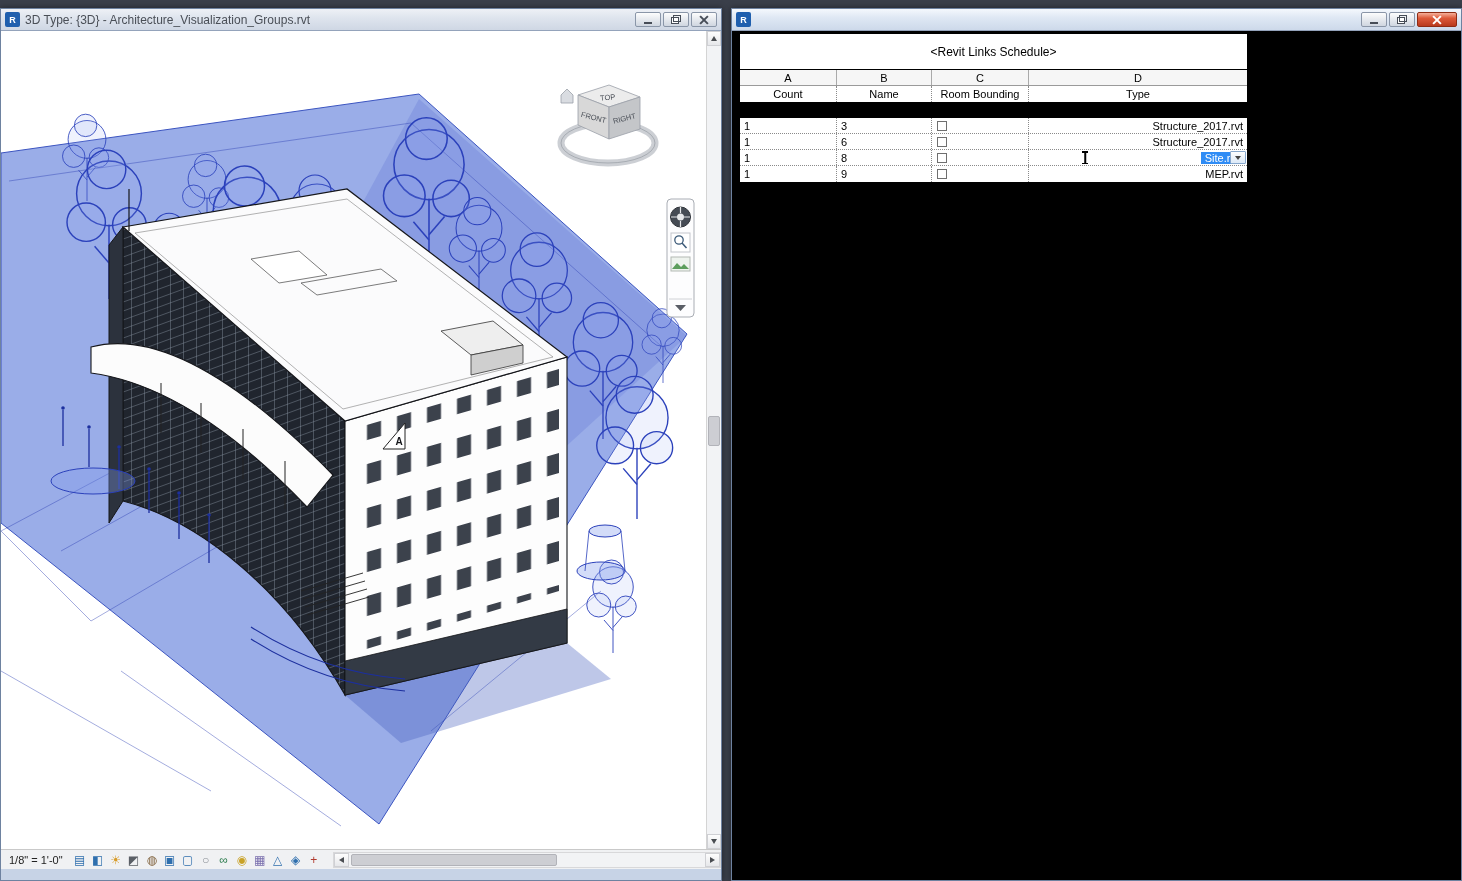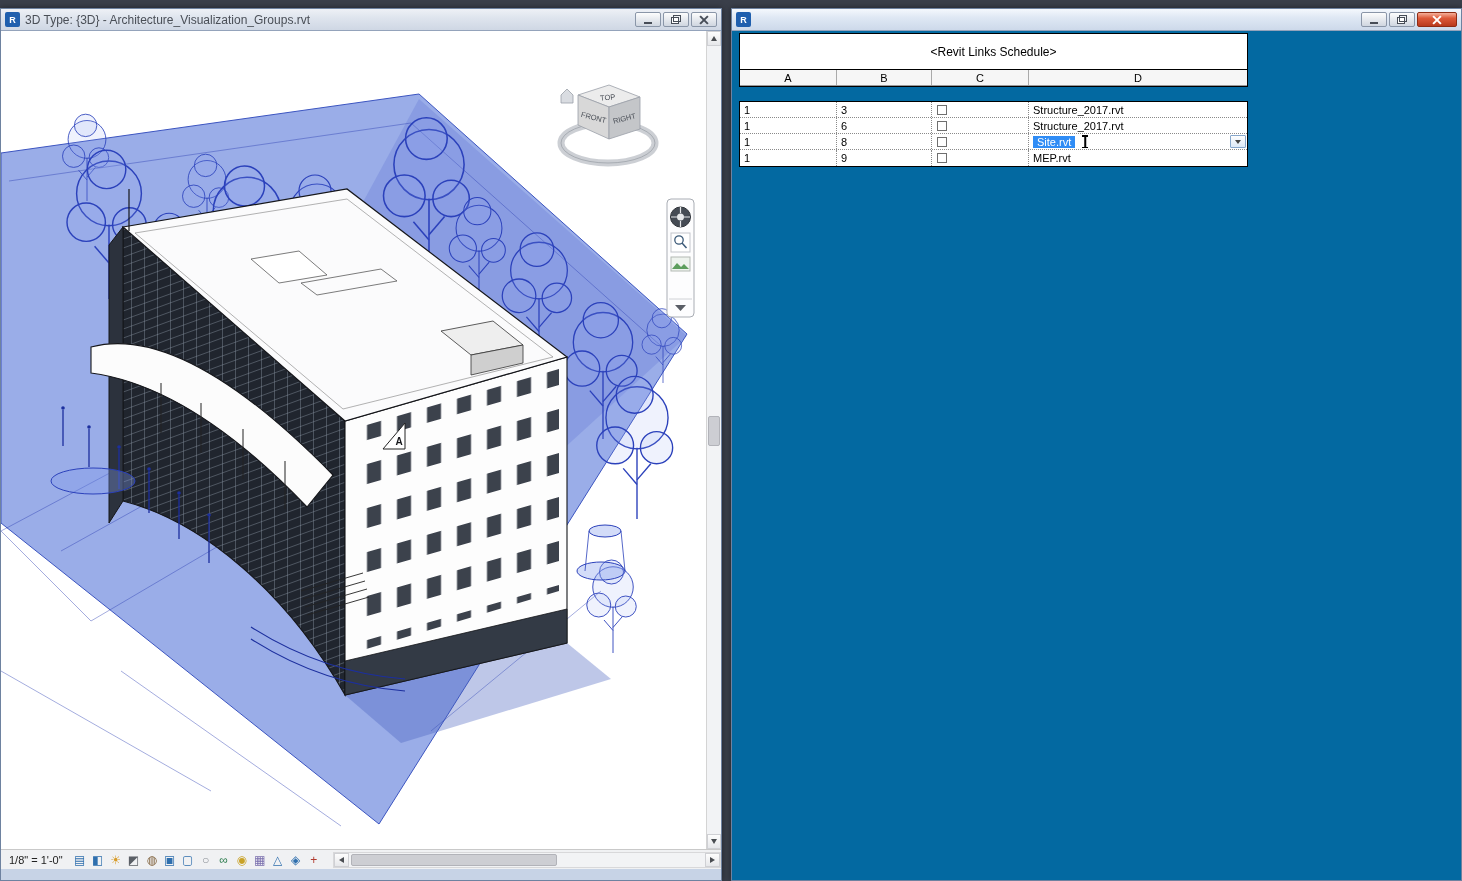--- a/index.html
+++ b/index.html
@@ -57,40 +57,40 @@
   .vcb-scale { margin-right:8px; white-space:nowrap; }
   .vcb-icons { display:flex; align-items:center; }
   .vcb-icon { width:18px; text-align:center; font-size:12px; line-height:18px; }
   .hscroll { flex:1; display:flex; align-items:stretch; height:16px; margin-left:10px; background:#f2f3f5; border:1px solid #d8d8da; }
   .hscroll .sb-btn { width:15px; height:100%; flex:0 0 15px; }
   .htrack { flex:1; position:relative; }
   .hthumb { position:absolute; left:2px; top:1px; bottom:1px; width:58%; background:#cdced3; border:1px solid #b2b3b9; border-radius:2px; }
   .lw-frame-bottom { flex:1; background:#c7d3e6; }
 
   
-  .rw-body { flex:1; position:relative; background:#0369a1; overflow:hidden;text-decoration:underline; }
+  .rw-body { flex:1; position:relative; background:#000000; overflow:hidden;text-decoration:underline; }
   .schedule { position:absolute; left:7px; top:2px; width:509px; font-size:11px; color:#000; }
   .sched-head { border:1px solid #000; background:#fff; }
   .sched-title { height:36px; display:flex; align-items:center; justify-content:center; font-size:12px; border-bottom:1px solid #000; }
   .sched-letters, .sched-headers { display:flex; height:16px; }
   .sched-letters { background:#f6f6f6; border-bottom:1px solid #9a9a9a; }
   .scell { display:flex; align-items:center; padding:0 4px; overflow:hidden; white-space:nowrap; }
   .center { justify-content:center; }
   .col-a { width:97px; flex:0 0 97px; border-right:1px solid #aaa; }
   .col-b { width:95px; flex:0 0 95px; border-right:1px solid #aaa; }
   .col-c { width:97px; flex:0 0 97px; border-right:1px solid #aaa; }
   .col-d { flex:1; }
   .sched-headers .col-a,.sched-headers .col-b,.sched-headers .col-c { border-right:1px dotted #8a8a8a; }
   .sched-gap { height:14px; }
   .sched-body { border:1px solid #000; background:#fff; }
   .srow { display:flex; height:16px; border-bottom:1px dotted #8a8a8a; position:relative; }
   .srow:last-child { border-bottom:none; }
   .sched-body .col-a,.sched-body .col-b,.sched-body .col-c { border-right:1px dotted #8a8a8a; }
   .cbox { width:10px; height:10px; border:1px solid #6f6f6f; background:#fff; margin-left:1px; }
-  .cell-type { position:relative; }
+  .cell-type { position:relative;justify-content:flex-end; }
   .selected-text { color:#fff; padding:0 4px; }
   .dropdown-btn { position:absolute; right:1px; top:1px; bottom:1px; width:16px;
     background:linear-gradient(#fefefe,#dce9f7); border:1px solid #86a7cc; border-radius:1px;
     display:flex; align-items:center; justify-content:center; }
   .tri-dd { width:0; height:0; border-style:solid; border-width:4px 3px 0 3px; border-color:#444 transparent transparent transparent; }
   .ibeam { position:absolute; left:52px; top:1px; width:8px; height:13px; }
   .ibeam::before,.ibeam::after { content:""; position:absolute; left:1px; right:1px; height:1.5px; background:#000; }
   .ibeam::before { top:0; } .ibeam::after { bottom:0; }
   .ibeam .stem { position:absolute; left:50%; top:1px; bottom:1px; width:1.5px; background:#000; transform:translateX(-50%); }
 
@@ -312,20 +312,26 @@
     <div class="rw-body">
       <div class="schedule">
         <div class="sched-head">
           <div class="sched-title">&lt;Revit Links Schedule&gt;</div>
           <div class="sched-letters">
             <span class="scell col-a center">A</span>
             <span class="scell col-b center">B</span>
             <span class="scell col-c center">C</span>
             <span class="scell col-d center">D</span>
           </div>
+          <div class="sched-headers">
+            <span class="scell col-a center">Count</span>
+            <span class="scell col-b center">Name</span>
+            <span class="scell col-c center">Room Bounding</span>
+            <span class="scell col-d center">Type</span>
+          </div>
         </div>
         <div class="sched-gap"></div>
         <div class="sched-body">
             <div class="srow">
               <div class="scell col-a">1</div>
               <div class="scell col-b">3</div>
               <div class="scell col-c">
                 <span class="cbox"></span>
               </div>
               <div class="scell col-d cell-type">

